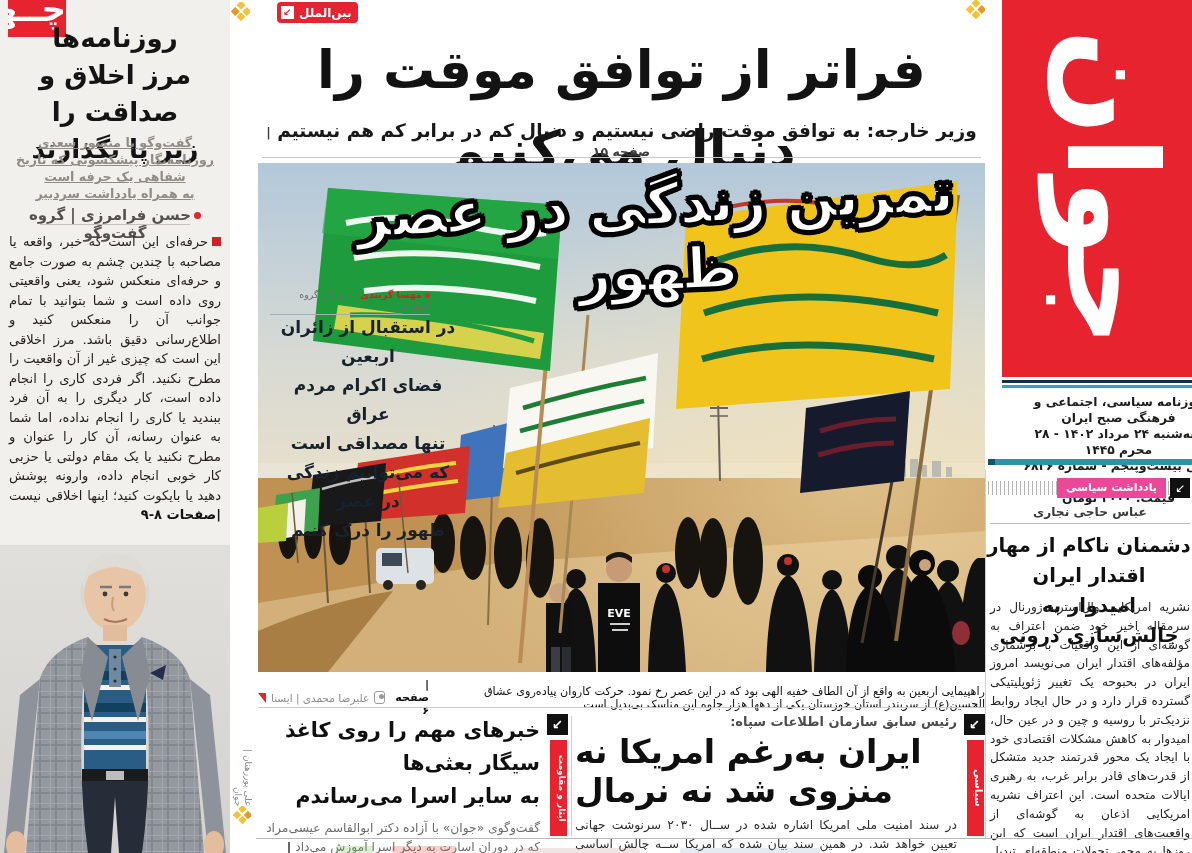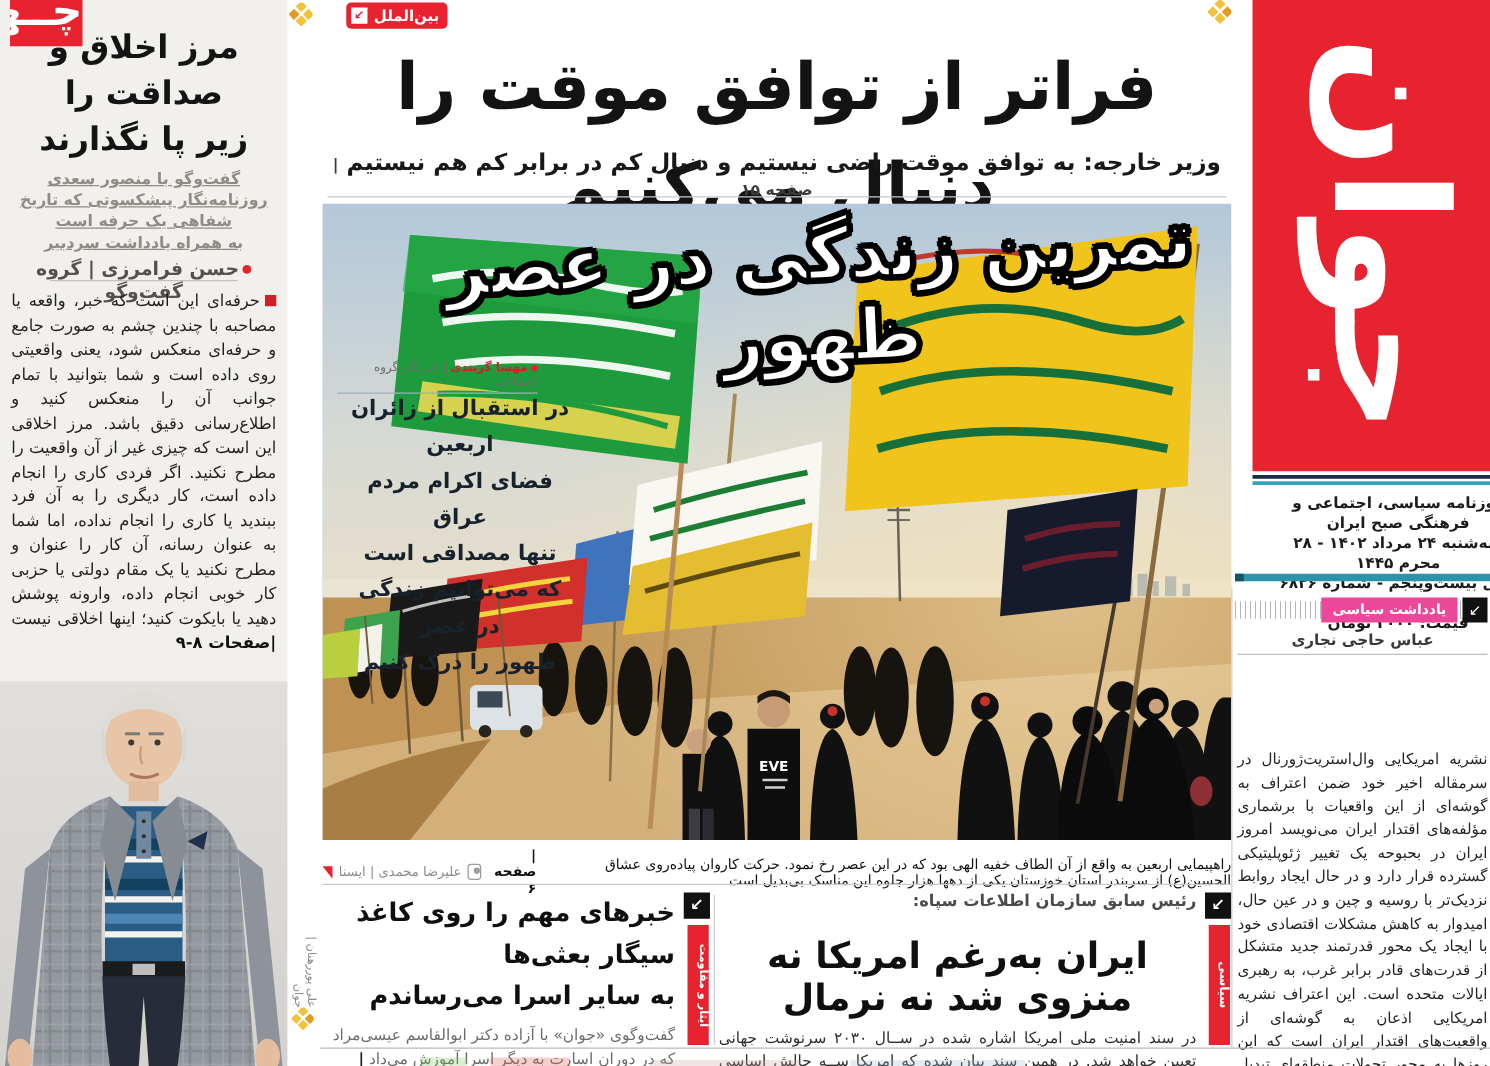--- a/index.html
+++ b/index.html
@@ -43,21 +43,21 @@
   .ph-lead{position:absolute;left:20px;top:150px;width:180px;text-align:center;font-size:17px;font-weight:bold;color:#18222d;line-height:29px;}
   
   .caption{left:258px;top:678px;width:727px;display:flex;align-items:center;gap:5px;font-size:11.2px;color:#101010;}
   .caption .cred{color:#8c8c8c;font-size:10.5px;white-space:nowrap;}
   .red-tri{width:0;height:0;border-top:10px solid #e6232e;border-left:8px solid transparent;}
   
   .article{top:714px;height:124px;}
   .sq-icon{position:absolute;right:0;top:0;width:21px;height:21px;background:#111;color:#fff;font-size:13px;line-height:21px;text-align:center;font-weight:bold;}
   .v-strip{position:absolute;right:1px;top:26px;width:17px;background:#e6232e;color:#fff;writing-mode:vertical-rl;text-align:center;font-size:10px;font-weight:bold;letter-spacing:1px;}
   .art-kicker{font-size:13px;color:#4c4c4c;font-weight:bold;text-align:right;}
-  .art-headline-lg{font-size:29px;font-weight:900;color:#0f0f0f;text-align:center;margin-top:18px;}
+  .art-headline-lg{font-size:33px;font-weight:900;color:#0f0f0f;text-align:left;margin-top:3px;}
   .art-headline-md{font-size:20.5px;font-weight:900;color:#0f0f0f;text-align:right;line-height:33px;}
   .art-body{font-size:12.3px;line-height:18.6px;text-align:justify;color:#2d2d2d;margin-top:6px;}
   .art-body.gray{color:#6b6b6b;text-align:right;}
   
   .masthead{left:1002px;top:0;width:190px;height:377px;background:#e6232e;}
   .bar{left:1002px;width:190px;height:3px;}
   .mh-info{left:995px;top:394px;width:197px;text-align:center;font-size:12.3px;font-weight:bold;color:#1d1c1b;line-height:16px;margin-left:25px;}
   .teal-bar{left:988px;top:459px;width:204px;height:6px;background:#2c93a9;}
   .teal-cap{left:988px;top:459px;width:7px;height:6px;background:#14546b;}
   .note-row{left:988px;top:478px;width:204px;height:20px;}
@@ -73,20 +73,21 @@
 </head>
 <body>
 
 <div id="page">
 
   <div class="abs sidebar">
     <div class="abs corner-box">
       <span>چــهـار</span>
     </div>
     <div class="abs sb-headline">
+      <div>روزنامه‌ها</div>
       <div>مرز اخلاق و صداقت را</div>
       <div>زیر پا نگذارند</div>
     </div>
     <div class="abs sb-deck">
       <div>گفت‌وگو با منصور سعدی</div>
       <div>روزنامه‌نگار پیشکسوتی که تاریخ</div>
       <div>شفاهی یک حرفه است</div>
       <div>به همراه یادداشت سردبیر</div>
     </div>
     <div class="abs sb-byline">
@@ -386,20 +387,24 @@
   <div class="abs teal-bar"></div>
   <div class="abs teal-cap"></div>
 
   <div class="abs note-row">
     <div class="hatch"></div>
     <div class="note-badge">یادداشت سیاسی</div>
     <div class="note-icon">↙</div>
   </div>
   <div class="abs rc-author">عباس حاجی نجاری</div>
   <div class="abs hr" style="left:990px;top:523px;width:200px;border-color:#bdbdbd;"></div>
+  <div class="abs rc-headline">
+    <div>دشمنان ناکام از مهار اقتدار ایران</div>
+    <div>امیدوار به چالش‌سازی درونی</div>
+  </div>
   <div class="abs rc-body">
     <span>نشریه امریکایی وال‌استریت‌ژورنال در سرمقاله اخیر خود ضمن اعتراف به گوشه‌ای از این واقعیات با برشماری مؤلفه‌های اقتدار ایران می‌نویسد امروز ایران در بحبوحه یک تغییر ژئوپلیتیکی گسترده قرار دارد و در حال ایجاد روابط نزدیک‌تر با روسیه و چین و در عین حال، امیدوار به کاهش مشکلات اقتصادی خود با ایجاد یک محور قدرتمند جدید متشکل از قدرت‌های قادر برابر غرب، به رهبری ایالات متحده است. این اعتراف نشریه امریکایی اذعان به گوشه‌ای از واقعیت‌های اقتدار ایران است که این روزها به محور تحولات منطقه‌ای تبدیل شده و چشم‌انداز روند آن چه بسا منشأ تغییر رویکرد برخی از کشورها در مواجهه با ایران شده است، اما بدیهی است که دشمنان در این روند آرام ننشسته ظرفیت‌های خود را برای مقابله و مهار ایران به کار می‌گیرند. آنچه که این روزها در تشدید فشارها و تحریم‌ها از سوی اروپایی‌ها و تشدید تحریم‌ها و تهدیدها و انجام تحرکات نظامی امریکایی‌ها و صهیونیست‌ها در منطقه دیده می‌شود بخشی از این تلاش‌هاست </span>
   </div>
 
   <div class="abs hr" style="left:256px;top:838px;width:936px;border-top:1.5px solid #b9b9b9;"></div>
   <div class="abs frag" style="left:336px;top:846px;width:38px;height:7px;background:#7fc460;"></div>
   <div class="abs frag" style="left:392px;top:846px;width:64px;height:7px;background:#e05548;"></div>
   <div class="abs frag" style="left:520px;top:848px;width:120px;height:5px;background:#c9a0a0;"></div>
   <div class="abs frag" style="left:680px;top:848px;width:140px;height:5px;background:#a0b6c9;"></div>
 

